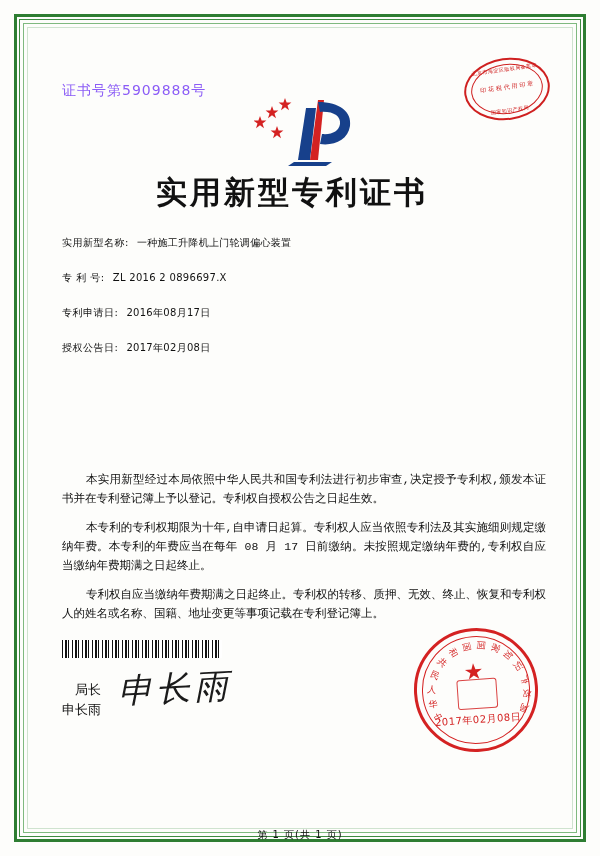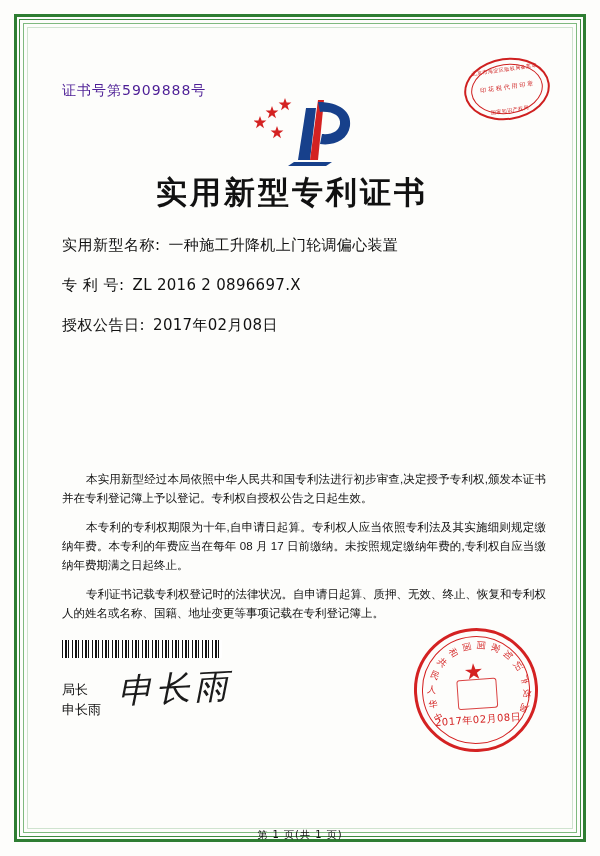--- a/index.html
+++ b/index.html
@@ -69,21 +69,21 @@
     bottom: 40px;
   }
 
   
   .cert-no {
     position: absolute;
     left: 22px;
     top: 42px;
     font-size: 14px;
     letter-spacing: 1px;
-    color: #4c1d95;
+    color: #8b5cf6;
     font-family: "DejaVu Sans", sans-serif;
   }
 
   
   .oval-seal {
     position: absolute;
     right: 10px;
     top: 18px;
     width: 86px;
     height: 62px;
@@ -162,21 +162,21 @@
   .fields {
     position: absolute;
     left: 22px;
     right: 10px;
     top: 196px;
   }
   .field-row {
     display: flex;
     align-items: baseline;
     margin-bottom: 21px;
-    font-size: 15px;
+    font-size: 10px;
     font-family: "DejaVu Sans", sans-serif;
     color: #111;
   }
   .field-label {
     flex: 0 0 auto;
     white-space: nowrap;
     letter-spacing: 0.5px;
   }
   .field-value {
     flex: 1 1 auto;
@@ -186,21 +186,21 @@
 
   
   .body-text {
     position: absolute;
     left: 22px;
     right: 14px;
     top: 430px;
     font-size: 11.5px;
     line-height: 19px;
     color: #111;
-    font-family: Liberation Sans, sans-serif;
+    font-family: Liberation Mono, monospace;
     text-align: justify;
   }
   .body-text p {
     margin: 0 0 10px 0;
     text-indent: 24px;
   }
 
   
   .barcode {
     position: absolute;
@@ -222,20 +222,21 @@
 
   
   .sign-block {
     position: absolute;
     left: 22px;
     top: 640px;
     font-size: 13px;
     font-family: "DejaVu Sans", sans-serif;
     line-height: 20px;
     color: #111;
+    text-align: right;
   }
   .signature-script {
     position: absolute;
     left: 78px;
     top: 626px;
     font-size: 34px;
     font-family: "DejaVu Serif", serif;
     font-style: italic;
     color: #1b1b1b;
     letter-spacing: 4px;
@@ -362,29 +363,33 @@
     <div class="fields">
       <div class="field-row">
         <span class="field-label">实用新型名称:</span>
         <span class="field-value">一种施工升降机上门轮调偏心装置</span>
       </div>
       <div class="field-row">
         <span class="field-label">专 利 号:</span>
         <span class="field-value">ZL 2016 2 0896697.X</span>
       </div>
       <div class="field-row">
+        <span class="field-label">专利申请日:</span>
+        <span class="field-value">2016年08月17日</span>
+      </div>
+      <div class="field-row">
         <span class="field-label">授权公告日:</span>
         <span class="field-value">2017年02月08日</span>
       </div>
     </div>
 
     <div class="body-text">
       <p>本实用新型经过本局依照中华人民共和国专利法进行初步审查,决定授予专利权,颁发本证书并在专利登记簿上予以登记。专利权自授权公告之日起生效。</p>
       <p>本专利的专利权期限为十年,自申请日起算。专利权人应当依照专利法及其实施细则规定缴纳年费。本专利的年费应当在每年 08 月 17 日前缴纳。未按照规定缴纳年费的,专利权自应当缴纳年费期满之日起终止。</p>
-      <p>专利证书记载专利权登记时的法律状况。自申请日起算、质押、无效、终止、恢复和专利权人的姓名或名称、国籍、地址变更等事项记载在专利登记簿上。</p>
+      <p>专利权自应当缴纳年费期满之日起终止。专利权的转移、质押、无效、终止、恢复和专利权人的姓名或名称、国籍、地址变更等事项记载在专利登记簿上。</p>
     </div>
 
     <div class="barcode"></div>
 
     <div class="sign-block">
       <div>局长</div>
       <div>申长雨</div>
     </div>
     <div class="signature-script">申长雨</div>
 

